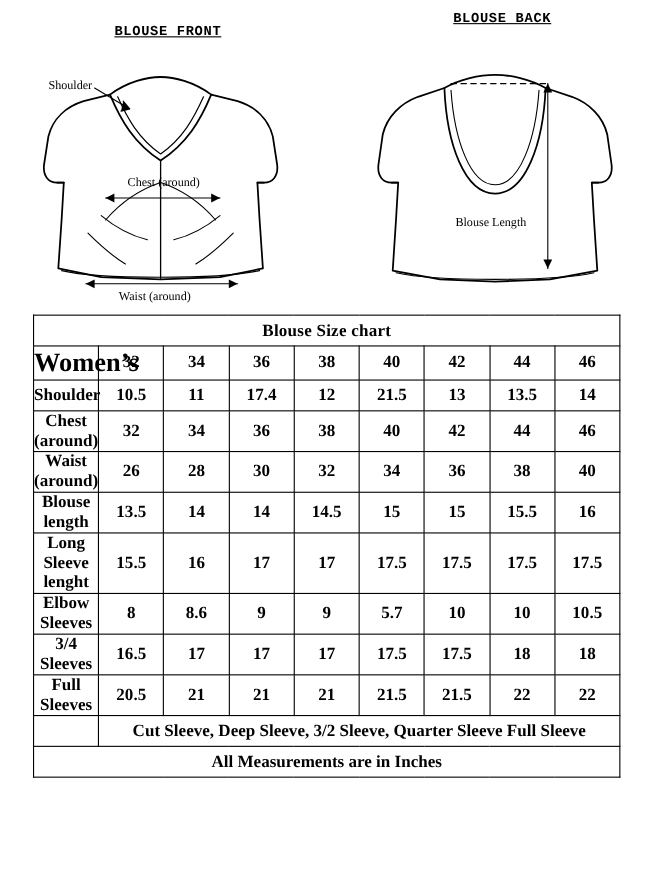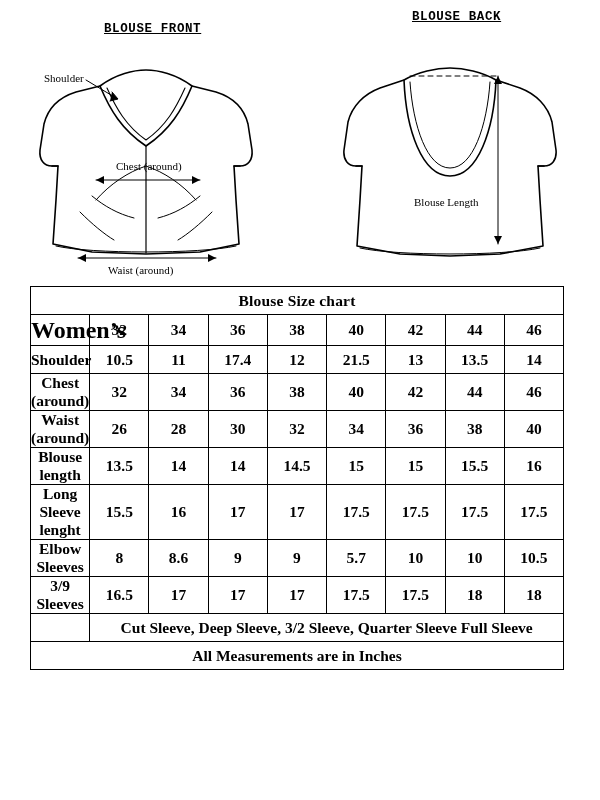--- a/index.html
+++ b/index.html
@@ -272,29 +272,40 @@
             <td class="val">8</td>
             <td class="val">8.6</td>
             <td class="val">9</td>
             <td class="val">9</td>
             <td class="val">5.7</td>
             <td class="val">10</td>
             <td class="val">10</td>
             <td class="val">10.5</td>
           </tr>
           <tr>
-            <td class="rowhead">3/9 Sleeves</td>
+            <td class="rowhead">3/4 Sleeves</td>
             <td class="val">16.5</td>
             <td class="val">17</td>
             <td class="val">17</td>
             <td class="val">17</td>
             <td class="val">17.5</td>
             <td class="val">17.5</td>
             <td class="val">18</td>
             <td class="val">18</td>
+          </tr>
+          <tr>
+            <td class="rowhead">Full Sleeves</td>
+            <td class="val">20.5</td>
+            <td class="val">21</td>
+            <td class="val">21</td>
+            <td class="val">21</td>
+            <td class="val">21.5</td>
+            <td class="val">21.5</td>
+            <td class="val">22</td>
+            <td class="val">22</td>
           </tr>
           <tr>
             <td class="note-blank"></td>
             <td class="note-cell" colspan="8">Cut Sleeve, Deep Sleeve, 3/2 Sleeve, Quarter Sleeve Full Sleeve</td>
           </tr>
           <tr>
             <td class="footer-cell" colspan="9">All Measurements are in Inches</td>
           </tr>
         </tbody>
     </table>

